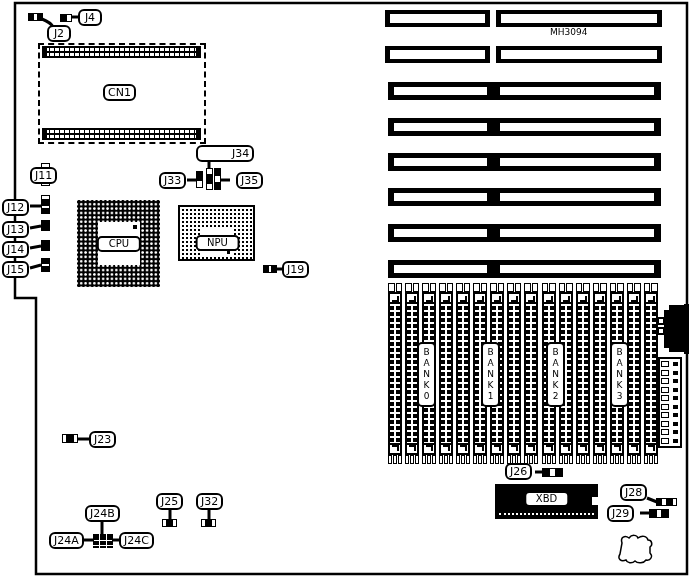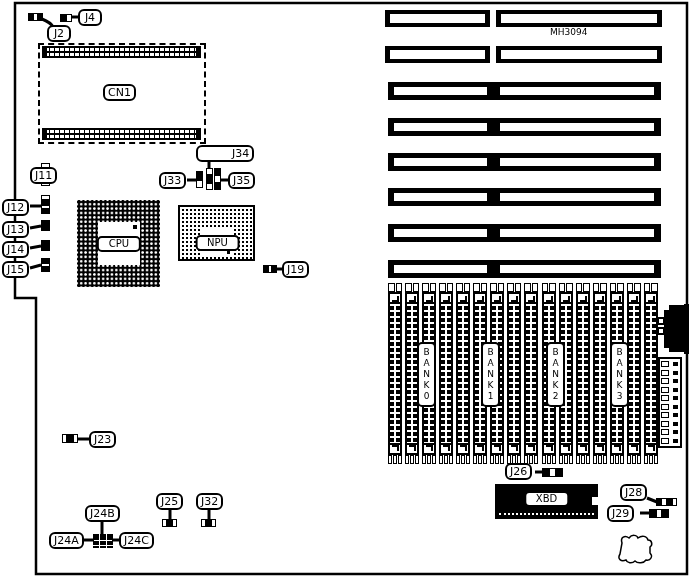--- a/index.html
+++ b/index.html
@@ -151,21 +151,21 @@
   </div>
 
   <div class="lbl" style="left:2px;top:167px;margin-left:28px;">J11</div>
   <div class="lbl" style="left:2px;top:199px;">J12</div>
   <div class="lbl" style="left:2px;top:221px;">J13</div>
   <div class="lbl" style="left:2px;top:241px;">J14</div>
   <div class="lbl" style="left:2px;top:261px;">J15</div>
 
   <div class="lbl" style="left:196px;top:145px;padding-left:34px;">J34</div>
   <div class="lbl" style="left:159px;top:172px;">J33</div>
-  <div class="lbl" style="left:228px;top:172px;">J35</div>
+  <div class="lbl" style="left:236px;top:172px;">J35</div>
   <div class="lbl" style="left:282px;top:261px;">J19</div>
 
   <div class="model-text">MH3094</div>
 
   <div class="lbl" style="left:89px;top:431px;">J23</div>
   <div class="lbl" style="left:85px;top:505px;">J24B</div>
   <div class="lbl" style="left:49px;top:532px;text-align:center;">J24A</div>
   <div class="lbl" style="left:119px;top:532px;">J24C</div>
   <div class="j24block"></div>
   <div class="lbl" style="left:156px;top:493px;">J25</div>

